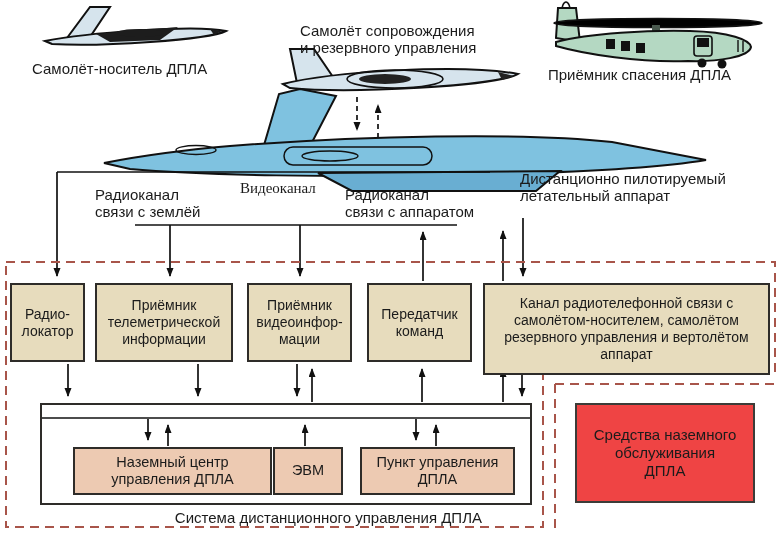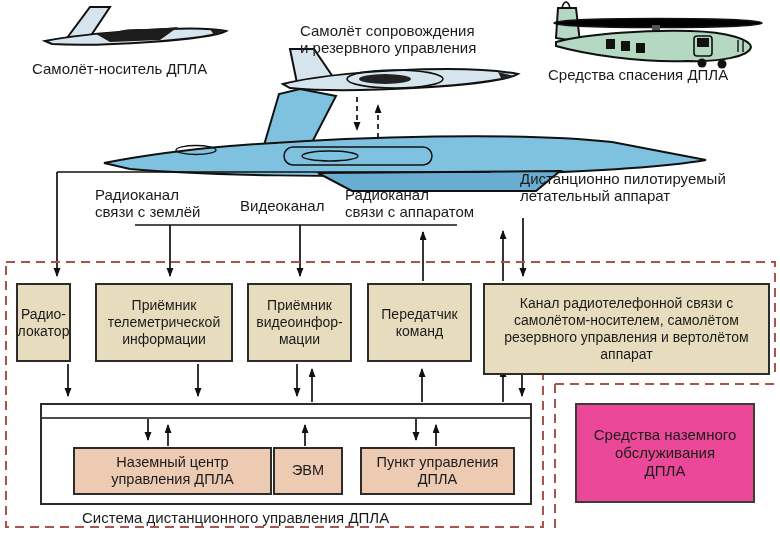--- a/index.html
+++ b/index.html
@@ -11,23 +11,23 @@
   .lbl{position:absolute;text-align:left;line-height:1.16;font-size:15px;}
   .lbl span{display:block;}
   .box{
     position:absolute;box-sizing:border-box;border:2px solid #2e2c29;
     display:flex;flex-direction:column;align-items:center;justify-content:center;
     text-align:center;line-height:1.2;font-size:14px;
   }
   .box span{display:block;}
   .tan{background:#e7dcbd;}
   .pink{background:#edcab2;font-size:14.5px;}
-  .greenbox{background:#ec4899;border-color:#3c3c38;font-size:15px;}
+  .greenbox{background:#ef4444;border-color:#3c3c38;font-size:15px;}
   .outer{position:absolute;box-sizing:border-box;border:2px solid #2e2c29;background:transparent;}
-  .caption{position:absolute;text-align:left;font-size:15px;}
+  .caption{position:absolute;text-align:right;font-size:15px;}
 </style>
 </head>
 <body>
 
 <div id="stage">
 
   <svg id="linework" viewBox="0 0 780 534" xmlns="http://www.w3.org/2000/svg">
     <defs>
       <marker id="ah" orient="auto" markerUnits="userSpaceOnUse" markerWidth="10" markerHeight="8" refX="8" refY="3.5">
         <path d="M0 0 L9 3.5 L0 7 Z" fill="#111"></path>
@@ -119,40 +119,40 @@
     </g>
   </svg>
 
   <div class="lbl" style="left:32px;top:60px;width:200px;">Самолёт-носитель ДПЛА</div>
 
   <div class="lbl" style="left:300px;top:22px;width:225px;">
     <span>Самолёт сопровождения</span>
     <span>и резервного управления</span>
   </div>
 
-  <div class="lbl" style="left:548px;top:66px;width:210px;">Средства спасения ДПЛА</div>
+  <div class="lbl" style="left:548px;top:66px;width:210px;">Приёмник спасения ДПЛА</div>
 
   <div class="lbl" style="left:520px;top:170px;width:240px;">
     <span>Дистанционно  пилотируемый</span>
     <span>летательный аппарат</span>
   </div>
 
   <div class="lbl" style="left:95px;top:186px;width:150px;">
     <span>Радиоканал</span>
     <span>связи с землёй</span>
   </div>
 
-  <div class="lbl" style="left:240px;top:197px;width:126px;">Видеоканал</div>
+  <div class="lbl" style="left:240px;top:180px;width:126px;font-family:Liberation Serif, serif;">Видеоканал</div>
 
   <div class="lbl" style="left:345px;top:186px;width:164px;">
     <span>Радиоканал</span>
     <span>связи с аппаратом</span>
   </div>
 
-  <div class="box tan" style="left:16px;top:283px;width:55px;height:79px;">
+  <div class="box tan" style="left:10px;top:283px;width:75px;height:79px;">
     <span>Радио-</span>
     <span>локатор</span>
   </div>
 
   <div class="box tan" style="left:95px;top:283px;width:138px;height:79px;">
     <span>Приёмник</span>
     <span>телеметрической</span>
     <span>информации</span>
   </div>
 

